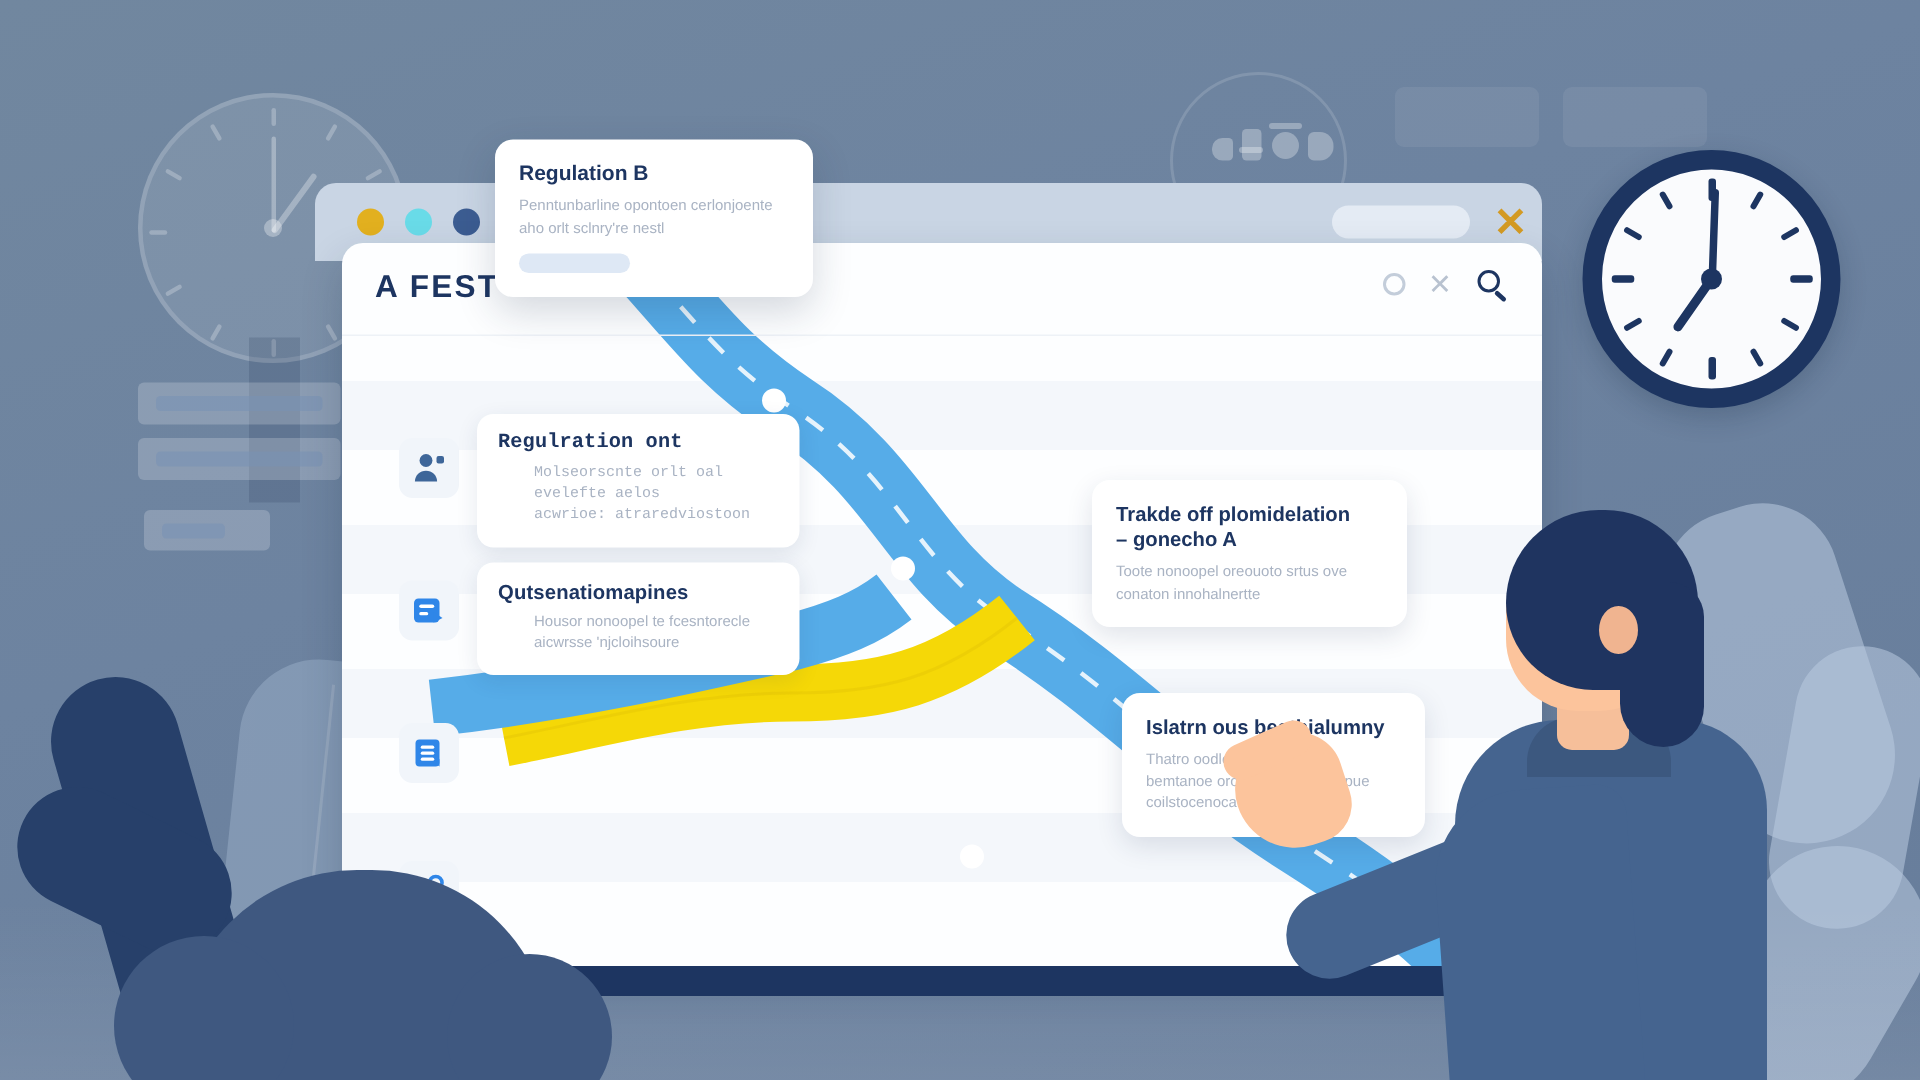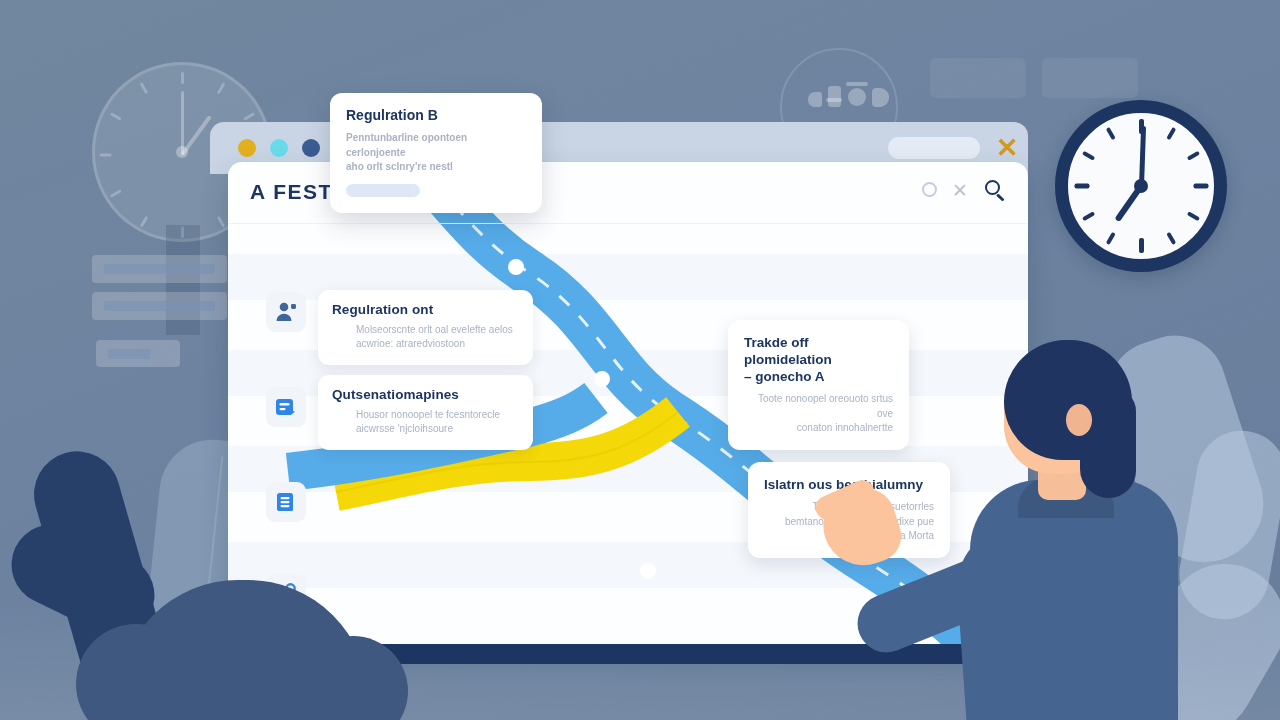--- a/index.html
+++ b/index.html
@@ -107,27 +107,27 @@
     box-shadow:0 4px 14px rgba(30,50,85,.10);padding:12px 14px 14px 14px;}
   .lcard h4{font-size:13.5px;font-weight:700;color:#1d3561;letter-spacing:.1px;margin-bottom:6px;}
   .lcard p{font-size:10px;line-height:14px;color:#a9b3c3;padding-left:24px;}
   .ic-tile{position:absolute;width:40px;height:40px;border-radius:9px;background:#f1f5fa;
     display:flex;align-items:center;justify-content:center;}
 
   
   .rcard{position:absolute;background:#ffffff;border-radius:12px;box-shadow:0 6px 18px rgba(30,50,85,.13);
     padding:14px 16px;}
   .rcard h4{font-size:13.5px;font-weight:700;color:#1d3561;line-height:17px;margin-bottom:7px;}
-  .rcard p{font-size:10px;line-height:14.5px;color:#a9b3c3;text-align:right;}
+  .rcard p{font-size:10px;line-height:14.5px;color:#a9b3c3;}
 
   
   .tip{position:absolute;left:330px;top:93px;width:212px;background:#fff;border-radius:12px;
     box-shadow:0 10px 26px rgba(25,42,72,.18);padding:14px 16px 16px 16px;}
   .tip h4{font-size:14px;font-weight:700;color:#1d3561;margin-bottom:8px;}
-  .tip p{font-size:10px;line-height:14.5px;color:#a9b3c3;font-weight:bold;}
+  .tip p{font-size:10px;line-height:14.5px;color:#a9b3c3;}
   .tip .bar{margin-top:9px;width:74px;height:13px;border-radius:7px;background:#dee8f5;}
 
   
   .person{position:absolute;left:960px;top:330px;width:260px;height:390px;}
   .p-body{position:absolute;left:10px;top:150px;width:208px;height:250px;background:#45648f;
     border-radius:70px 60px 0 0;}
   .p-shoulder{position:absolute;left:0px;top:196px;width:130px;height:200px;background:#45648f;
     border-radius:60px 20px 0 0;transform:rotate(-4deg);}
   .p-collar{position:absolute;left:58px;top:148px;width:96px;height:40px;background:#3c587f;border-radius:30px 30px 0 0;}
   .p-neck{position:absolute;left:78px;top:118px;width:48px;height:52px;background:#f6bf9a;border-radius:10px;}
@@ -255,21 +255,21 @@
         </span>
       </div>
 
       <div class="ic-tile" style="left:38px;top:130px;">
         <svg width="24" height="24" viewBox="0 0 24 24">
           <circle cx="10" cy="7" r="4.3" fill="#3e6699"></circle>
           <path d="M2.6 21c0-4.3 3.4-7.2 7.4-7.2s7.4 2.9 7.4 7.2z" fill="#3e6699"></path>
           <rect x="17" y="4" width="5" height="5" rx="1.4" fill="#3e6699"></rect>
         </svg>
       </div>
-      <div class="lcard" style="top:128px;">
+      <div class="lcard" style="top:114px;font-family:Liberation Mono, monospace;">
         <h4>Regulration ont</h4>
         <p>Molseorscnte orlt oal evelefte aelos</p>
         <p>acwrioe: atraredviostoon</p>
       </div>
 
       <div class="ic-tile" style="left:38px;top:225px;">
         <svg width="24" height="24" viewBox="0 0 24 24">
           <rect x="2" y="4" width="17" height="16" rx="3" fill="#2f86e8"></rect>
           <rect x="5.5" y="8" width="10" height="2.4" rx="1.2" fill="#ffffff"></rect>
           <rect x="5.5" y="13" width="6" height="2.2" rx="1.1" fill="#ffffff"></rect>
@@ -293,21 +293,21 @@
       </div>
 
       <div class="ic-tile" style="left:38px;top:412px;">
         <svg width="24" height="24" viewBox="0 0 24 24">
           <circle cx="16.5" cy="6.5" r="4.2" fill="none" stroke="#2f86e8" stroke-width="2.4"></circle>
           <path d="M14.5 9.5 C10 12 6 14 4 18 c4.6 1.8 9 1.2 11.6-1.6 z" fill="#2f86e8"></path>
           <path d="M4 18 C7.5 15.5 11.5 12.5 14.5 9.6" stroke="#2f86e8" stroke-width="2" fill="none"></path>
         </svg>
       </div>
 
-      <div class="rcard" style="left:500px;top:158px;width:181px;">
+      <div class="rcard" style="left:500px;top:158px;width:210px;">
         <h4>
           <span>Trakde off plomidelation</span><br>
           <span>– gonecho A</span>
         </h4>
         <p>Toote nonoopel oreouoto srtus ove</p>
         <p>conaton innohalnertte</p>
       </div>
 
       <div class="rcard" style="left:520px;top:300px;width:202px;">
         <h4>Islatrn ous besthialumny</h4>
@@ -315,21 +315,21 @@
         <p>bemtanoe oroprehos, Ltl dixe pue</p>
         <p>coilstocenoca Morta</p>
       </div>
 
     </div>
   </div>
 
   <div class="frame-bottom"></div>
 
   <div class="tip">
-    <h4>Regulration B</h4>
+    <h4>Regulation B</h4>
     <p>Penntunbarline opontoen cerlonjoente</p>
     <p>aho orlt sclnry're nestl</p>
     <div class="bar"></div>
   </div>
 
   <div class="leaf-dark a"></div>
   <div class="leaf-dark b"></div>
   <div class="bush"></div>
 
   <div class="person">

